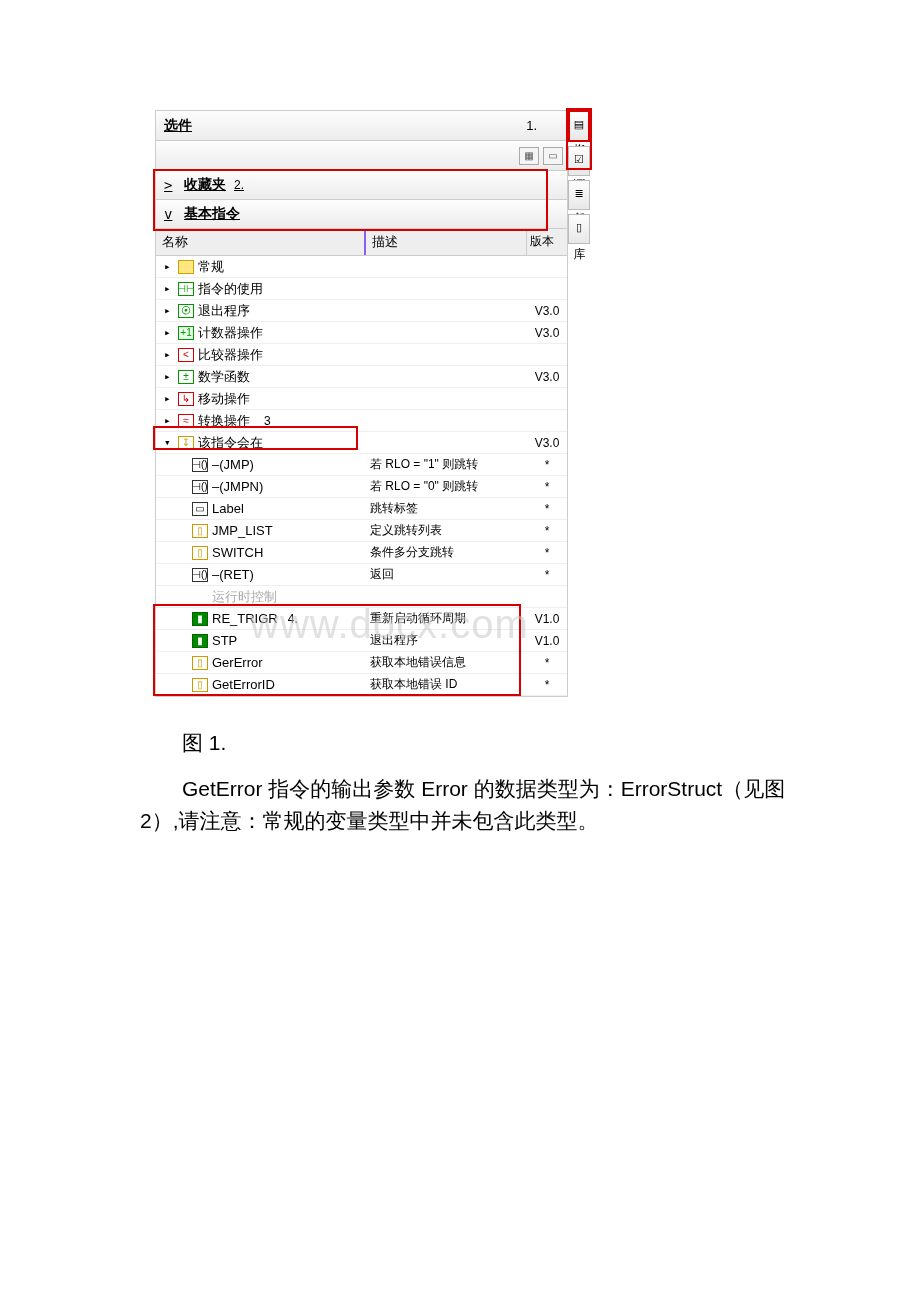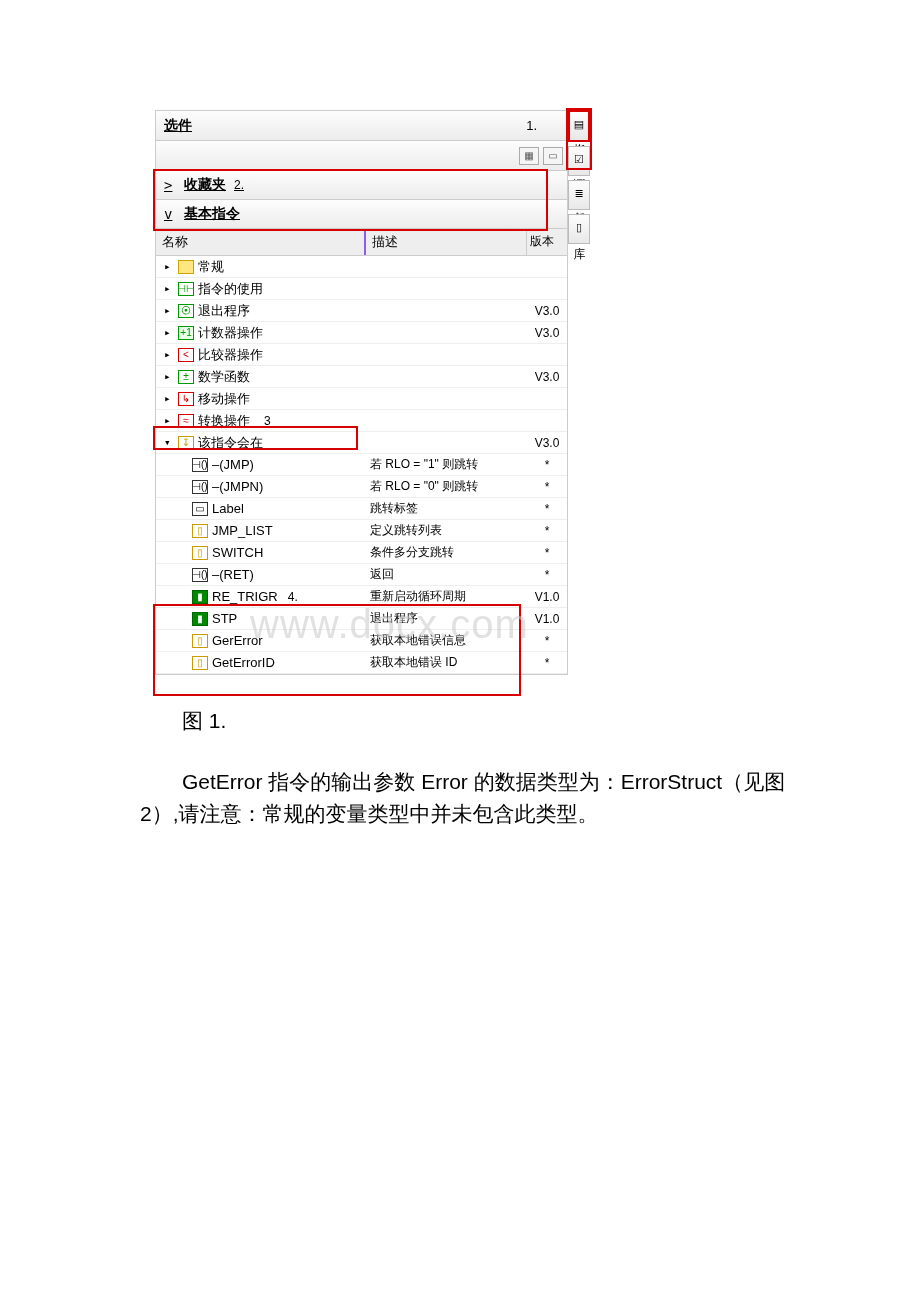--- a/index.html
+++ b/index.html
@@ -174,21 +174,21 @@
     font-size: 11px;
     margin-bottom: 3px;
   }
 
   
   .body-text {
     margin: 30px 130px 0 140px;
     font-size: 21px;
     line-height: 1.55;
   }
-  .body-text p { margin-top: 28px; }
+  .body-text p { margin-top: 13px; }
   .body-text .indent { text-indent: 2em; }
 
   
   .watermark {
     position: absolute;
     top: 602px;
     left: 250px;
     font-size: 40px;
     color: rgba(200,200,200,0.55);
     font-family: Arial, sans-serif;
@@ -361,20 +361,28 @@
           <div class="c-ver">*</div>
         </div>
         <div class="tree-row child">
           <div class="c-name">
             <span class="icon i-jmp">⊣()</span>
             <span>–(RET)</span>
           </div>
           <div class="c-desc">返回</div>
           <div class="c-ver">*</div>
         </div>
+        <div class="tree-row child disabled">
+          <div class="c-name">
+            <span class="icon "></span>
+            <span>运行时控制</span>
+          </div>
+          <div class="c-desc"></div>
+          <div class="c-ver"></div>
+        </div>
         <div class="tree-row child">
           <div class="c-name">
             <span class="icon i-block-green">▮</span>
             <span>RE_TRIGR</span>
             <span class="sec-num" style="margin-left:6px">4.</span>
           </div>
           <div class="c-desc">重新启动循环周期</div>
           <div class="c-ver">V1.0</div>
         </div>
         <div class="tree-row child">

